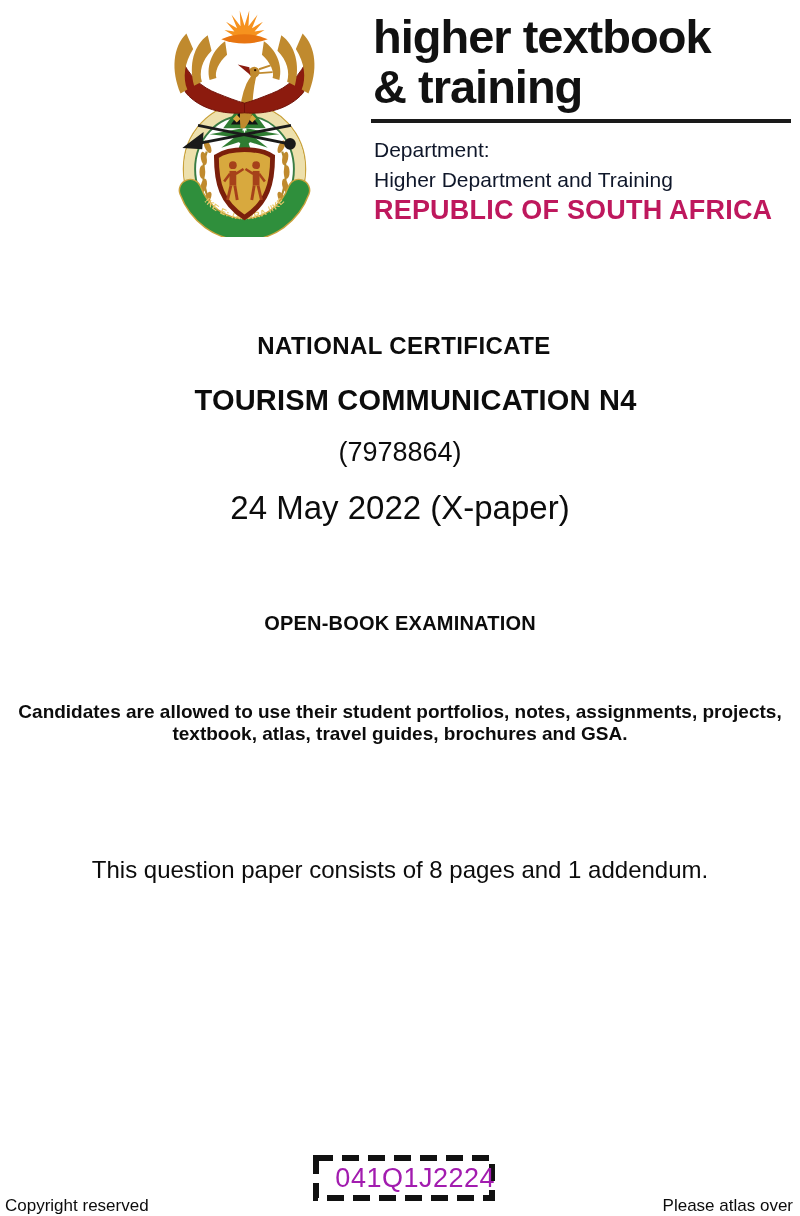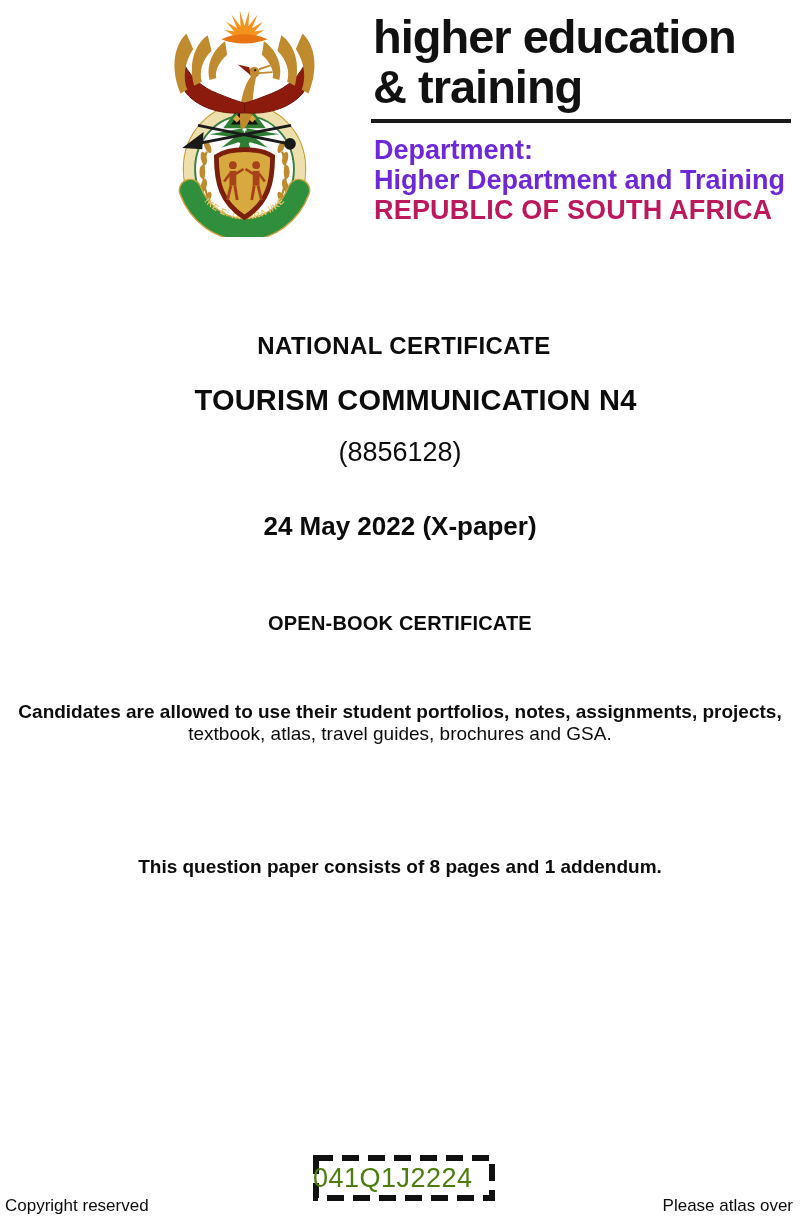--- a/index.html
+++ b/index.html
@@ -45,24 +45,24 @@
     height: 4px;
     background: #1a1a1a;
   }
   .dept-block {
     position: absolute;
     left: 374px;
     top: 135px;
     width: 426px;
   }
   .dept-label, .dept-name {
-    font-size: 27px;
+    font-size: 21px;
     line-height: 30px;
-    font-weight: 700;
-    color: #6d28d9;
+    font-weight: 400;
+    color: #0f172a;
     white-space: nowrap;
   }
   .dept-country {
     font-size: 27px;
     line-height: 31px;
     font-weight: 700;
     color: #be185d;
     letter-spacing: 0.2px;
     white-space: nowrap;
   }
@@ -71,44 +71,44 @@
   .centerline {
     position: absolute;
     left: 0;
     right: 0;
     text-align: center;
     white-space: nowrap;
   }
   .t-certificate { top: 332px; font-size: 24px; font-weight: 700; letter-spacing: 0.4px; padding-left: 8px; }
   .t-subject     { top: 384px; font-size: 29px; font-weight: 700; letter-spacing: 0.2px; margin-left: 31px; }
   .t-code        { top: 437px; font-size: 27px; font-weight: 400; }
-  .t-date        { top: 511px; font-size: 26px; font-weight: 700; }
+  .t-date        { top: 489px; font-size: 33px; font-weight: 400; }
   .t-time        { top: 519px; font-size: 26px; font-weight: 700; }
   .t-examtype    { top: 612px; font-size: 20px; font-weight: 700; letter-spacing: 0.2px; }
   .t-allowed1    { top: 701px; font-size: 19px; font-weight: 700; }
-  .t-allowed2    { top: 723px; font-size: 19px; font-weight: 400; }
-  .t-pagesnote   { top: 856px; font-size: 19px; font-weight: 700; }
+  .t-allowed2    { top: 723px; font-size: 19px; font-weight: 700; }
+  .t-pagesnote   { top: 856px; font-size: 24px; font-weight: 400; }
 
   
   .exam-box {
     position: absolute;
     left: 313px;
     top: 1155px;
     width: 182px;
     height: 46px;
   }
   .exam-box svg { position: absolute; left: 0; top: 0; }
   .exam-number {
     position: absolute;
     left: 0; right: 0; top: 8px;
-    text-align: left;
+    text-align: right;
     font-size: 27px;
     font-weight: 400;
     letter-spacing: 0.5px;
-    color: #4d7c0f;
+    color: #a21caf;
   }
 
   
   .footer-left {
     position: absolute;
     left: 5px;
     top: 1196px;
     font-size: 17px;
     font-weight: 400;
   }
@@ -224,35 +224,35 @@
       </g>
     </g>
 
     <g>
       <polygon fill="#F6921E" points="62,30 68.2,27.9 59.3,22.5 69.6,24 60.9,13.9 72.3,20.8 66.5,6.6 75.9,18.7 75.1,2.4 80,18 84.9,2.4 84.1,18.7 93.5,6.6 87.7,20.8 99.1,13.9 90.4,24 100.7,22.5 91.8,27.9 98,30"></polygon>
       <path d="M56,32 Q80,22 104,32 Q80,41 56,32 Z" fill="#E87511"></path>
     </g>
   </svg>
 
   <div class="brand-block">
-    <div class="brand-line">higher education</div>
+    <div class="brand-line">higher textbook</div>
     <div class="brand-line">&amp; training</div>
   </div>
   <div class="brand-rule"></div>
   <div class="dept-block">
     <div class="dept-label">Department:</div>
     <div class="dept-name">Higher Department and Training</div>
     <div class="dept-country">REPUBLIC OF SOUTH AFRICA</div>
   </div>
 
   <div class="centerline t-certificate">NATIONAL CERTIFICATE</div>
   <div class="centerline t-subject">TOURISM COMMUNICATION N4</div>
-  <div class="centerline t-code">(8856128)</div>
+  <div class="centerline t-code">(7978864)</div>
   <div class="centerline t-date">24 May 2022 (X-paper)</div>
-  <div class="centerline t-examtype">OPEN-BOOK CERTIFICATE</div>
+  <div class="centerline t-examtype">OPEN-BOOK EXAMINATION</div>
   <div class="centerline t-allowed1">Candidates are allowed to use their student portfolios, notes, assignments, projects,</div>
   <div class="centerline t-allowed2">textbook, atlas, travel guides, brochures and GSA.</div>
   <div class="centerline t-pagesnote">This question paper consists of 8 pages and 1 addendum.</div>
 
   <div class="exam-box">
     <svg width="182" height="46" viewBox="0 0 182 46">
       <rect x="3" y="3" width="176" height="40" fill="none" stroke="#111111" stroke-width="6" stroke-dasharray="17 9"></rect>
     </svg>
     <div class="exam-number">041Q1J2224</div>
   </div>

